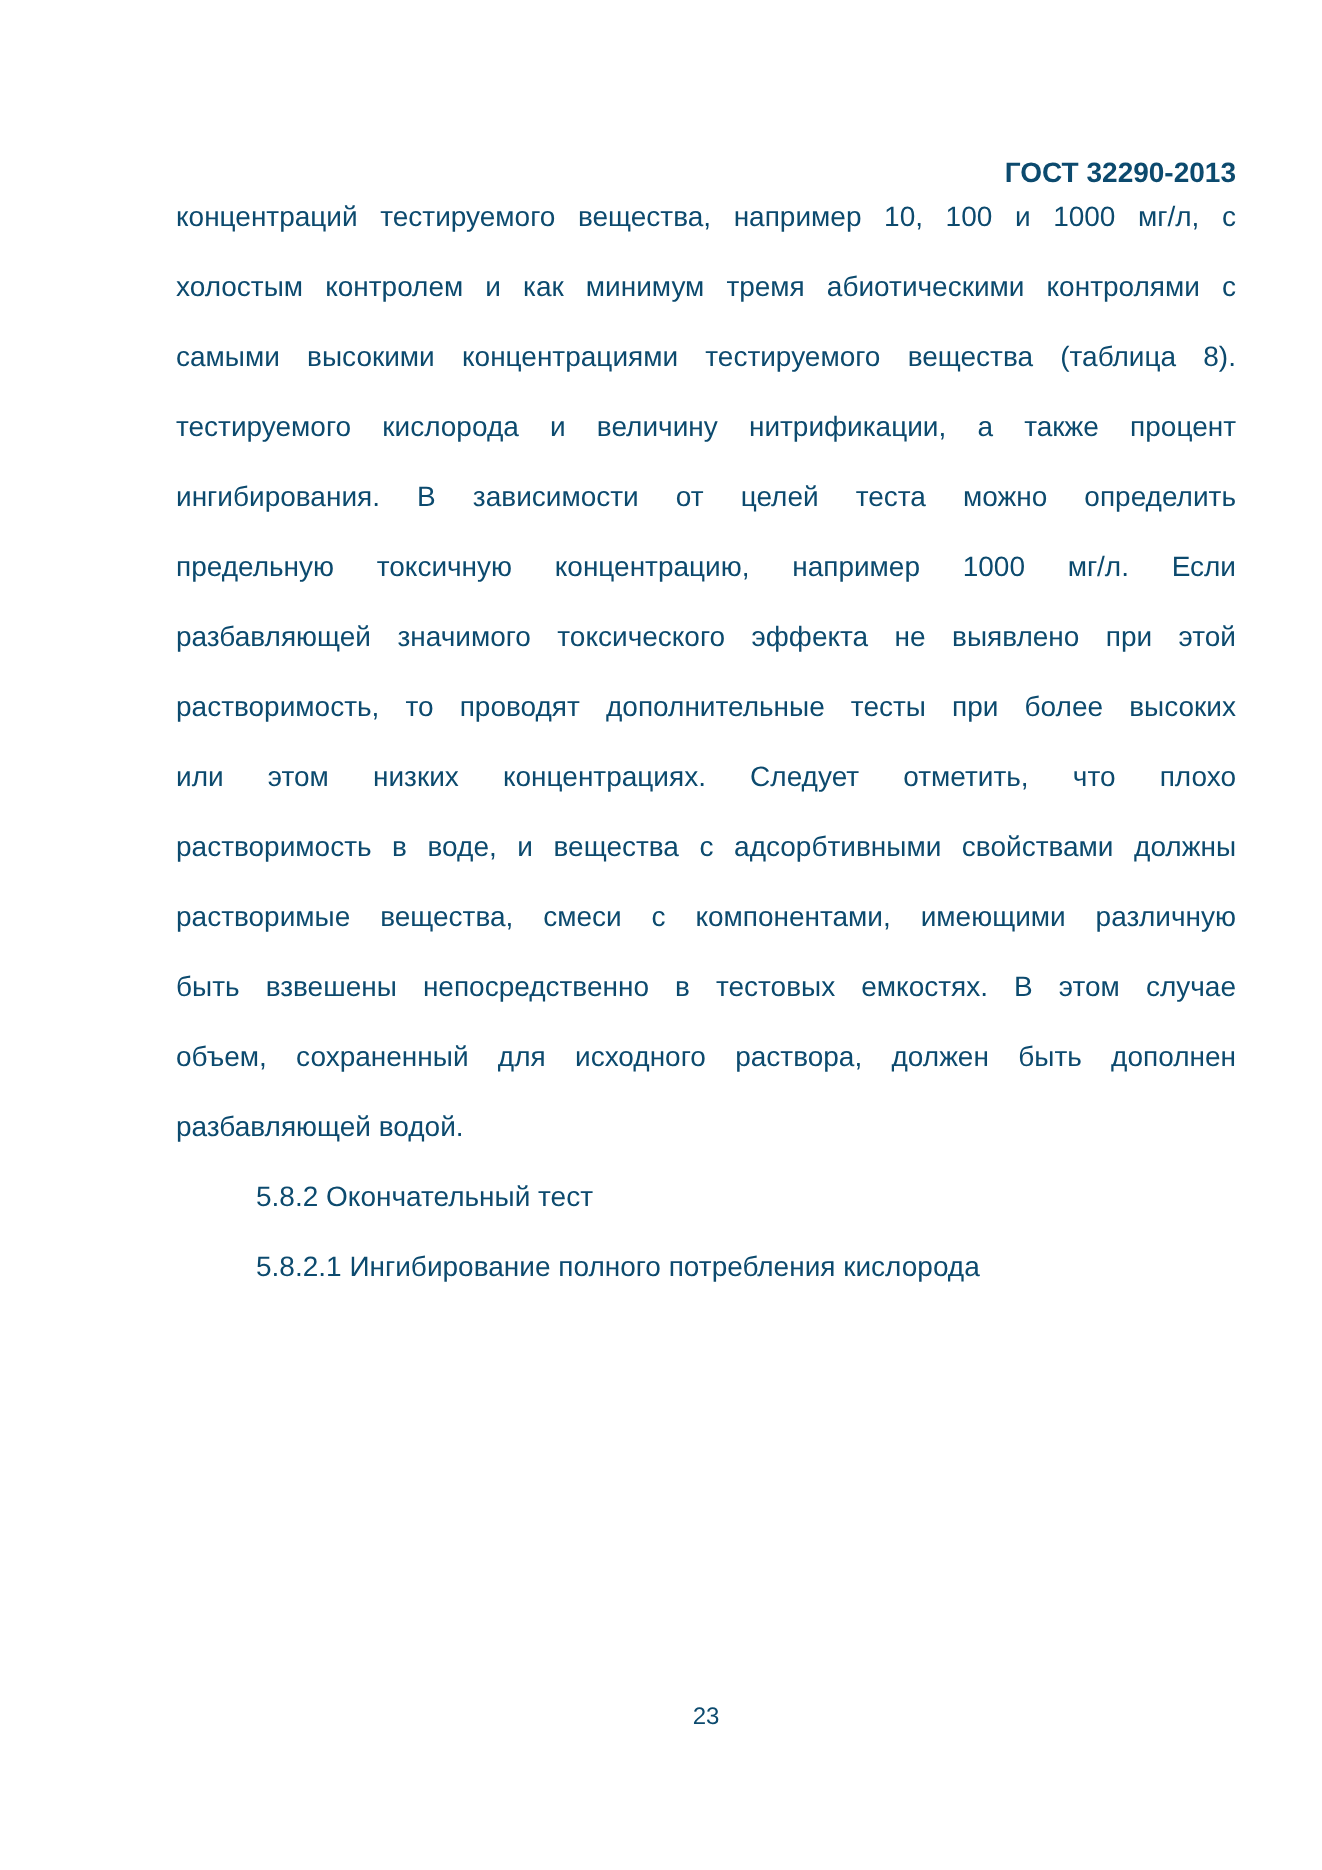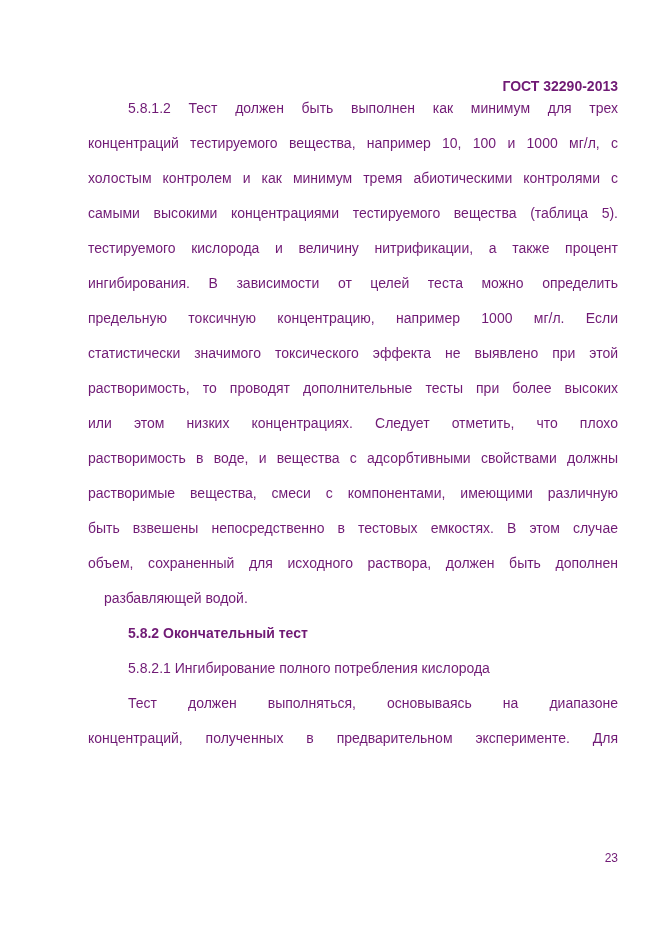--- a/index.html
+++ b/index.html
@@ -5,21 +5,21 @@
   html, body {
     margin: 0;
     padding: 0;
     background: #ffffff;
   }
   .page {
     position: relative;
     width: 661px;
     height: 935px;
     background: #ffffff;
-    color: #701a75;
+    color: #0c4a6e;
     font-family: "Liberation Sans", sans-serif;
     overflow: hidden;
   }
   .running-header {
     position: absolute;
     left: 88px;
     top: 69px;
     width: 530px;
     height: 35px;
     line-height: 35px;
@@ -42,77 +42,71 @@
     text-justify: inter-word;
     overflow: hidden;
     white-space: nowrap;
   }
   .line.first {
     text-indent: 40px;
   }
   .line.lastline {
     text-align: right;
     text-align-last: left;
-    margin-left: 16px;
   }
   .line.heading {
-    font-weight: bold;
+    font-weight: normal;
     text-align: right;
     text-align-last: left;
     text-indent: 40px;
   }
   .line.subheading {
     text-align: center;
     text-align-last: left;
     text-indent: 40px;
   }
   .page-number {
     position: absolute;
     left: 88px;
     top: 848px;
     width: 530px;
     height: 20px;
     line-height: 20px;
     font-size: 12px;
-    text-align: right;
+    text-align: center;
   }
 </style>
 </head>
 <body>
 
 <div class="page">
 
   <div class="running-header">ГОСТ 32290-2013</div>
 
   <div class="body-text">
 
     <div>
-      <div class="line first">5.8.1.2 Тест должен быть выполнен как минимум для трех</div>
       <div class="line">концентраций тестируемого вещества, например 10, 100 и 1000 мг/л, с</div>
       <div class="line">холостым контролем и как минимум тремя абиотическими контролями с</div>
-      <div class="line">самыми высокими концентрациями тестируемого вещества (таблица 5).</div>
+      <div class="line">самыми высокими концентрациями тестируемого вещества (таблица 8).</div>
       <div class="line">тестируемого кислорода и величину нитрификации, а также процент</div>
       <div class="line">ингибирования. В зависимости от целей теста можно определить</div>
       <div class="line">предельную токсичную концентрацию, например 1000 мг/л. Если</div>
-      <div class="line">статистически значимого токсического эффекта не выявлено при этой</div>
+      <div class="line">разбавляющей значимого токсического эффекта не выявлено при этой</div>
       <div class="line">растворимость, то проводят дополнительные тесты при более высоких</div>
       <div class="line">или этом низких концентрациях. Следует отметить, что плохо</div>
       <div class="line">растворимость в воде, и вещества с адсорбтивными свойствами должны</div>
       <div class="line">растворимые вещества, смеси с компонентами, имеющими различную</div>
       <div class="line">быть взвешены непосредственно в тестовых емкостях. В этом случае</div>
       <div class="line">объем, сохраненный для исходного раствора, должен быть дополнен</div>
       <div class="line lastline">разбавляющей водой.</div>
     </div>
 
     <div class="line heading">5.8.2 Окончательный тест</div>
 
     <div class="line subheading">5.8.2.1 Ингибирование полного потребления кислорода</div>
 
-    <div>
-      <div class="line first">Тест должен выполняться, основываясь на диапазоне</div>
-      <div class="line">концентраций, полученных в предварительном эксперименте. Для</div>
-    </div>
 
   </div>
 
   <div class="page-number">23</div>
 
 </div>
 
 </body></html>

